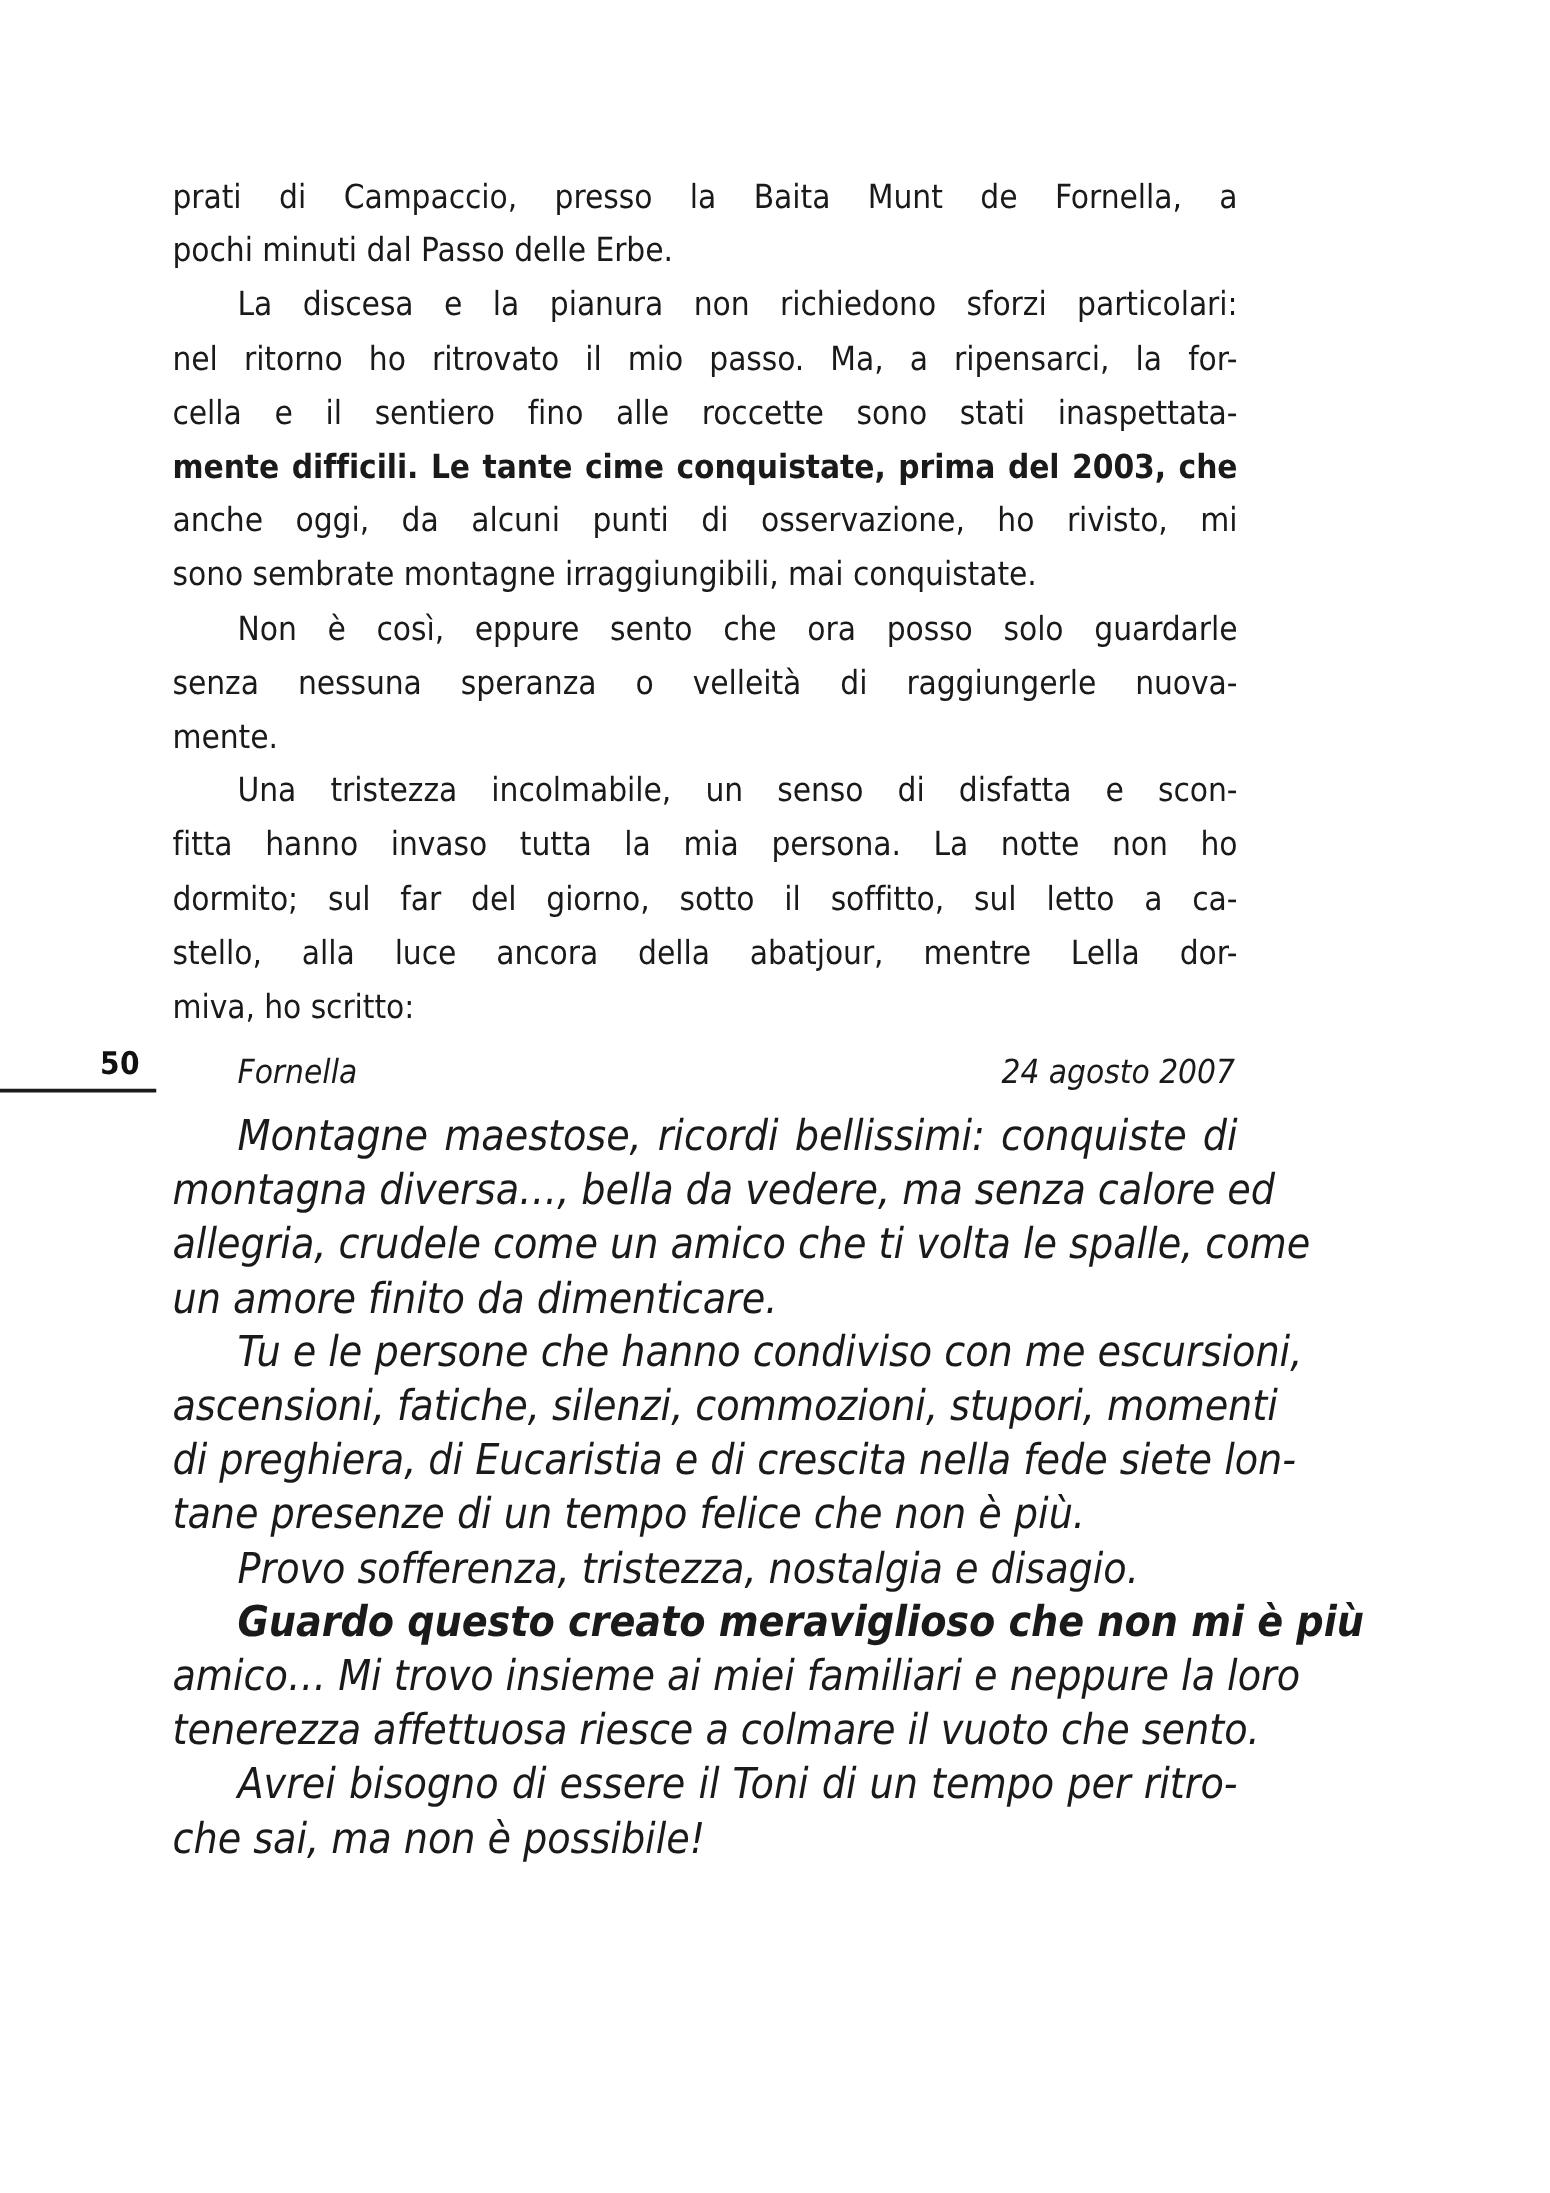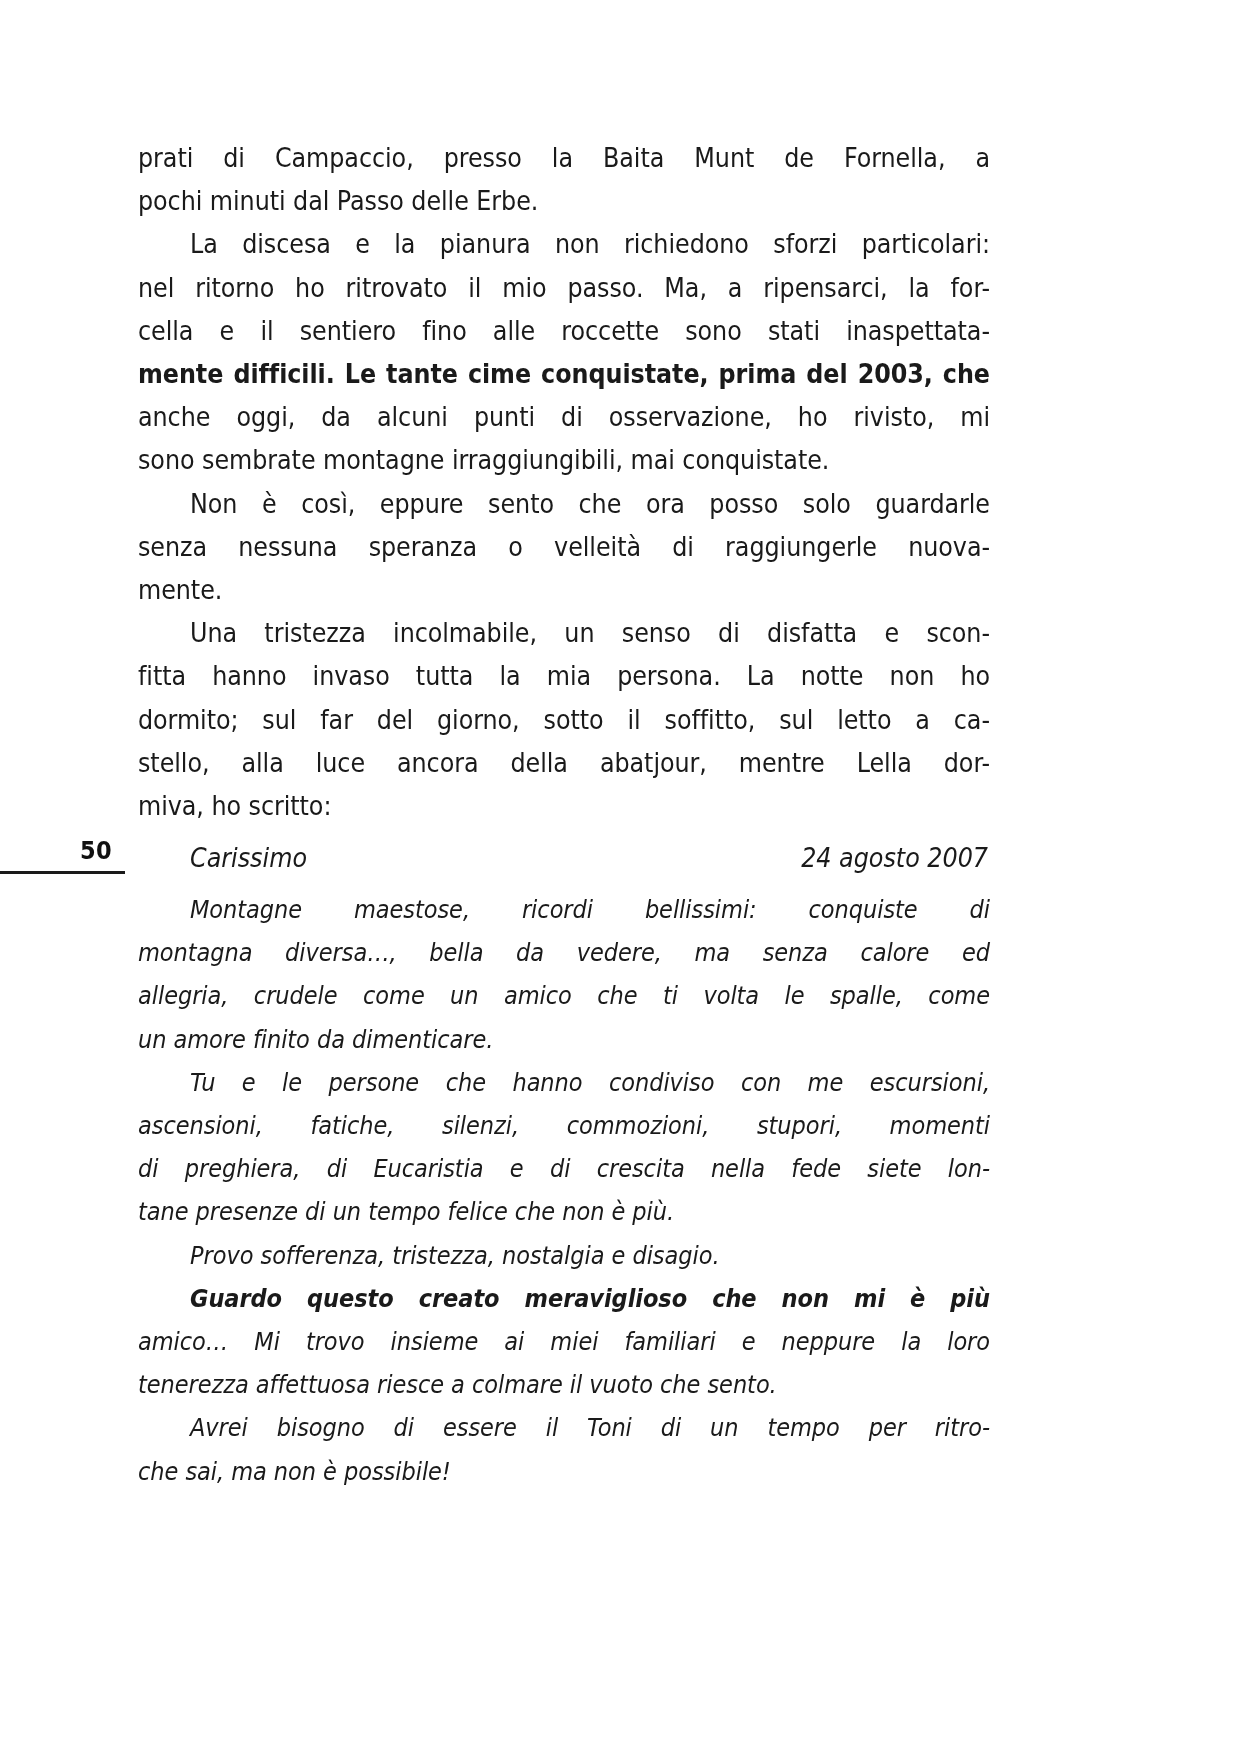--- a/index.html
+++ b/index.html
@@ -61,21 +61,21 @@
 
   .body-block {
     font-size: 26.5px;
     line-height: 43.2px;
     letter-spacing: -0.05px;
     word-spacing: 0px;
     color: #1a1a1a;
   }
 
   .letter-block {
-    font-size: 25px;
+    font-size: 34px;
     line-height: 43.2px;
     font-style: italic;
     letter-spacing: -0.05px;
     color: #1a1a1a;
   }
 
   
   .para {
     margin: 0;
   }
@@ -151,21 +151,21 @@
           <span class="line" style="white-space: pre; word-spacing: 0px;"><span style="display: inline-block; width: 52px;"></span><span>Una tristezza incolmabile, un senso di disfatta e scon-</span></span>
           <span class="line" style="white-space: pre; word-spacing: 0px;">fitta hanno invaso tutta la mia persona. La notte non ho</span>
           <span class="line" style="white-space: pre; word-spacing: 0px;">dormito; sul far del giorno, sotto il soffitto, sul letto a ca-</span>
           <span class="line" style="white-space: pre; word-spacing: 0px;">stello, alla luce ancora della abatjour, mentre Lella dor-</span>
           <span class="line last">miva, ho scritto:</span>
         </div>
       </div>
   </div>
 
   <div class="salutation-row">
-    <span class="salutation">Carissimo</span>
+    <span class="salutation">Fornella</span>
     <span class="letter-date">24 agosto 2007</span>
   </div>
 
   <div class="letter-body">
     <div class="letter-block">
         <div class="para">
           <span class="line" style="white-space: pre; word-spacing: 0px;"><span style="display: inline-block; width: 52px;"></span><span>Montagne maestose, ricordi bellissimi: conquiste di</span></span>
           <span class="line" style="white-space: pre; word-spacing: 0px;">montagna diversa…, bella da vedere, ma senza calore ed</span>
           <span class="line" style="white-space: pre; word-spacing: 0px;">allegria, crudele come un amico che ti volta le spalle, come</span>
           <span class="line last">un amore finito da dimenticare.</span>

